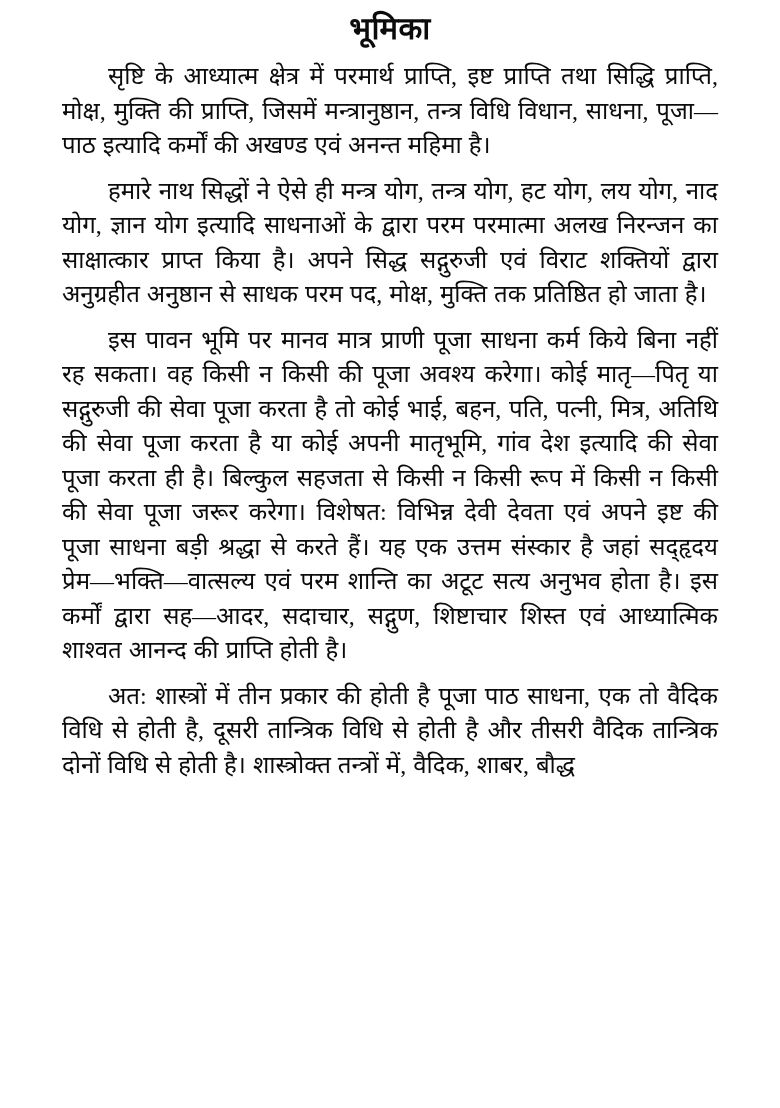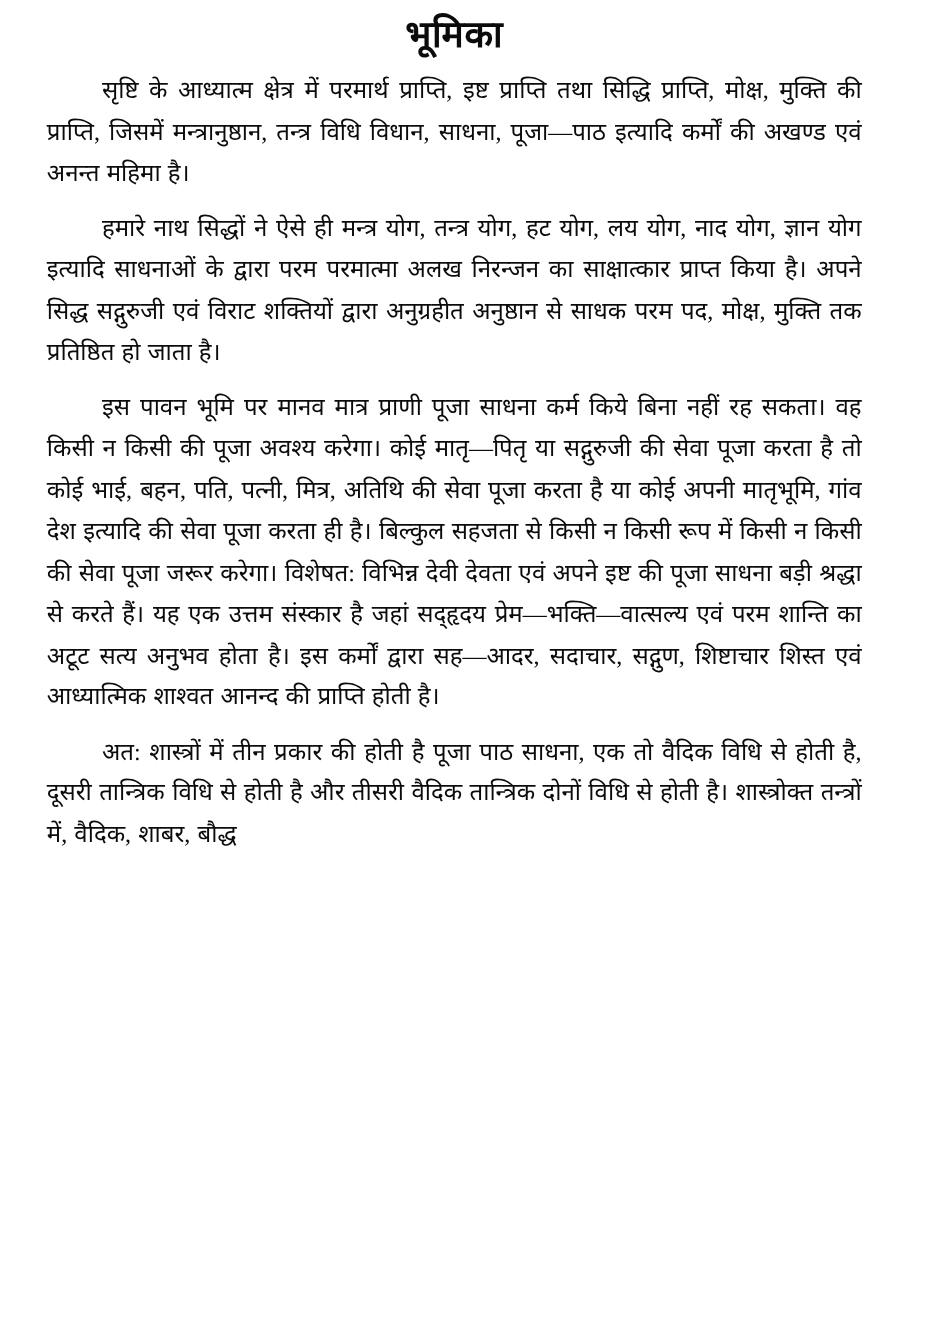--- a/index.html
+++ b/index.html
@@ -11,33 +11,33 @@
     width: 780px;
     height: 1108px;
     font-family: "Liberation Serif", "DejaVu Serif", serif;
     color: #0b0b0b;
     overflow: hidden;
   }
   .page {
     width: 776px;
     height: 1108px;
     box-sizing: border-box;
-    padding: 6px 58px 0 39px;
+    padding: 6px 58px 0 62px;
     position: relative;
   }
   .page-title {
     text-align: center;
     font-size: 31px;
     font-weight: 700;
     letter-spacing: 0.5px;
     margin: 4px 0 12px 0;
     line-height: 1.2;
   }
   .para {
-    font-size: 20px;
+    font-size: 24px;
     line-height: 34.5px;
     text-align: justify;
     text-align-last: left;
     margin: 0 0 11px 0;
     text-indent: 46px;
     word-spacing: 1px;
     font-weight: 500;
   }
   .para:last-child {
     margin-bottom: 0;

